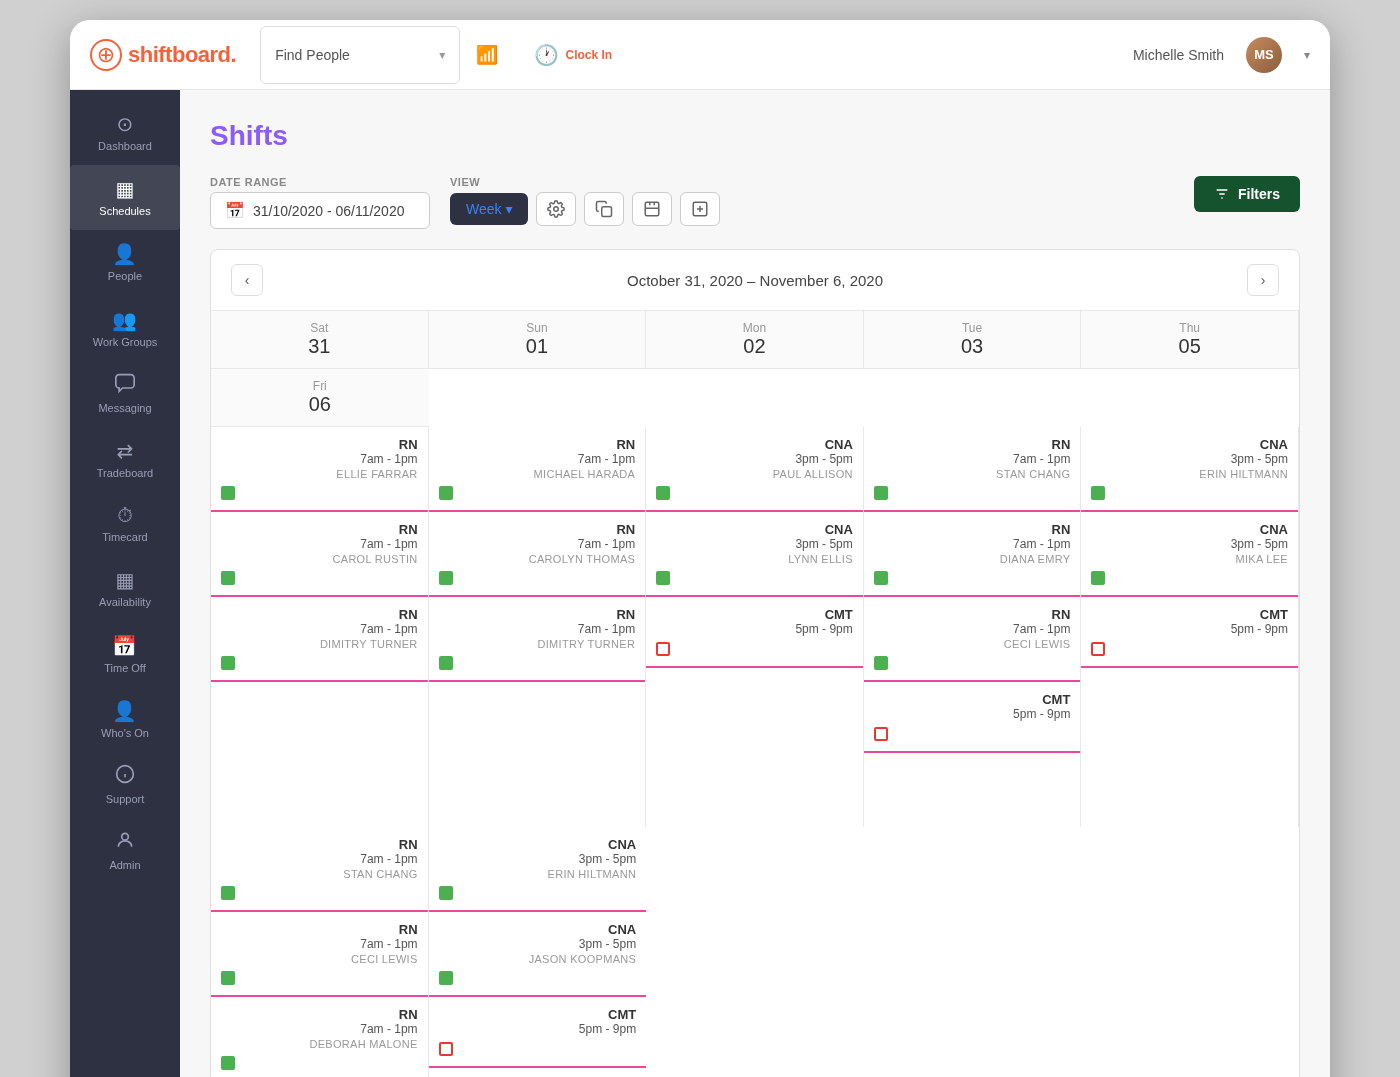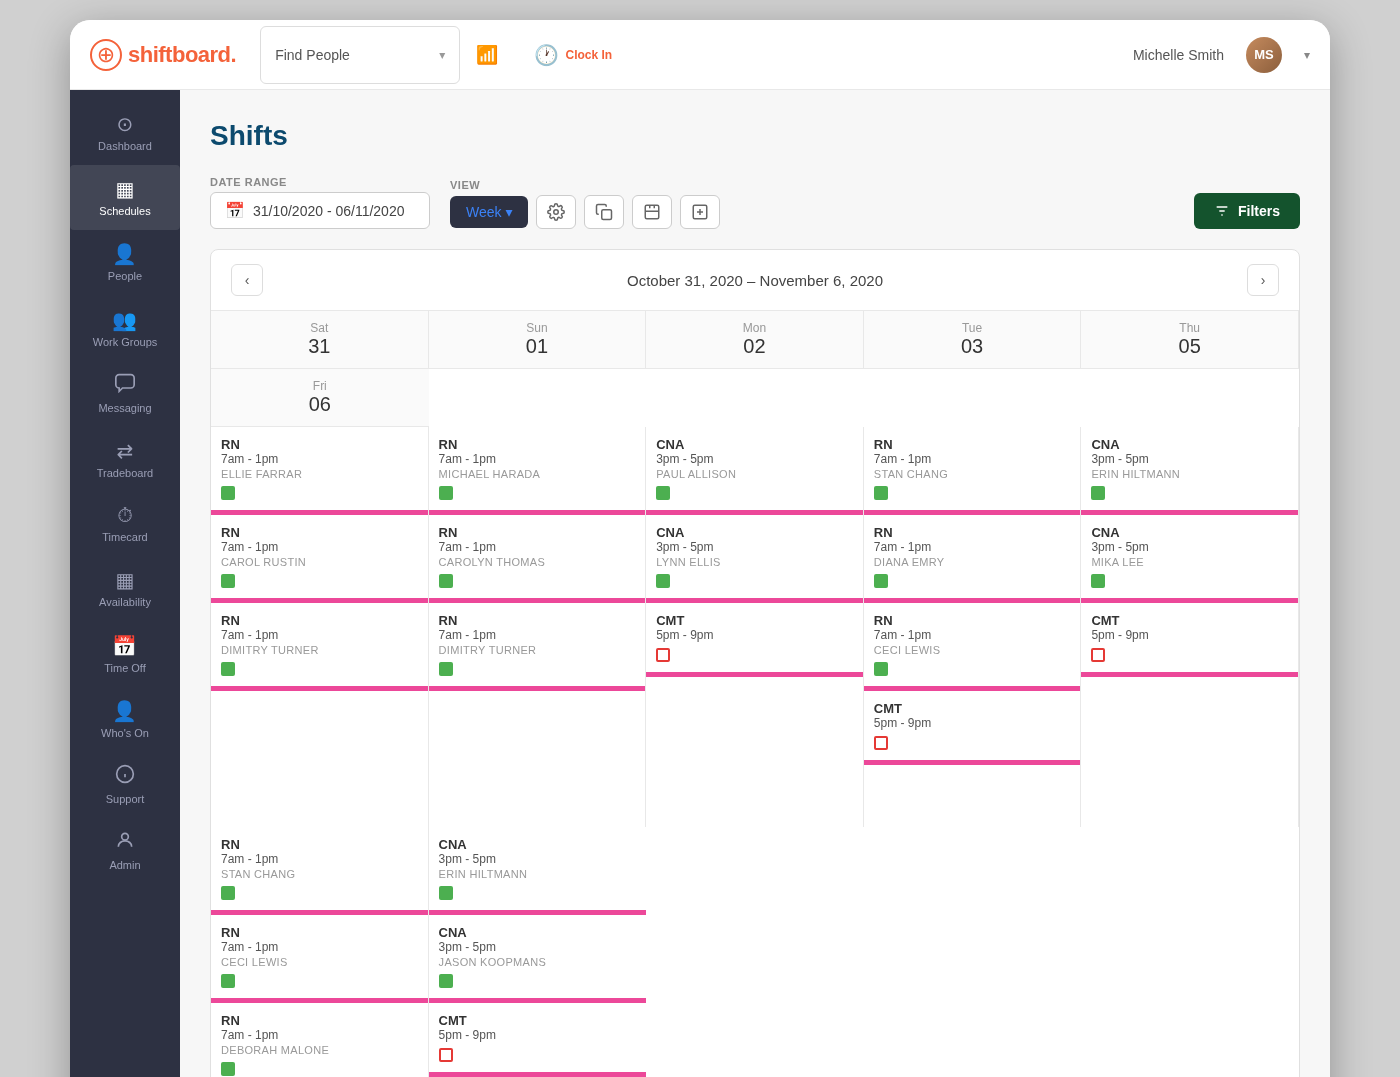--- a/index.html
+++ b/index.html
@@ -152,28 +152,28 @@
     
     .content {
       flex: 1;
       background: #f7f7f7;
       padding: 30px;
       overflow: auto;
     }
     .page-title {
       font-size: 28px;
       font-weight: 600;
-      color: #0c4a6e;
+      color: #8b5cf6;
       margin-bottom: 24px;
     }
 
     
     .controls-row {
       display: flex;
-      align-items: flex-end;
+      align-items: flex-start;
       gap: 20px;
       margin-bottom: 20px;
     }
     .control-group { display: flex; flex-direction: column; gap: 4px; }
     .control-label { font-size: 11px; font-weight: 600; color: #888; letter-spacing: 0.5px; text-transform: uppercase; }
     .date-range-box {
       display: flex;
       align-items: center;
       border: 1px solid #ccc;
       border-radius: 6px;
@@ -276,21 +276,22 @@
     .day-name { font-size: 12px; color: #999; }
     .day-num { font-size: 20px; color: #333; font-weight: 500; }
     .day-col {
       border-right: 1px solid #e8e8e8;
       min-height: 400px;
       vertical-align: top;
     }
     .day-col:last-child { border-right: none; }
     .shift-card {
       padding: 10px;
-      border-bottom: 5px solid #ec4899;
+      border-bottom: 2px solid #ec4899;
+      text-align: right;
     }
     .shift-role { font-size: 13px; font-weight: 700; color: #333; }
     .shift-time { font-size: 12px; color: #555; margin-bottom: 2px; }
     .shift-name { font-size: 11px; color: #999; text-transform: uppercase; letter-spacing: 0.3px; margin-bottom: 6px; }
     .shift-status {
       width: 14px;
       height: 14px;
       border-radius: 2px;
     }
     .status-green { background: #4caf50; }

